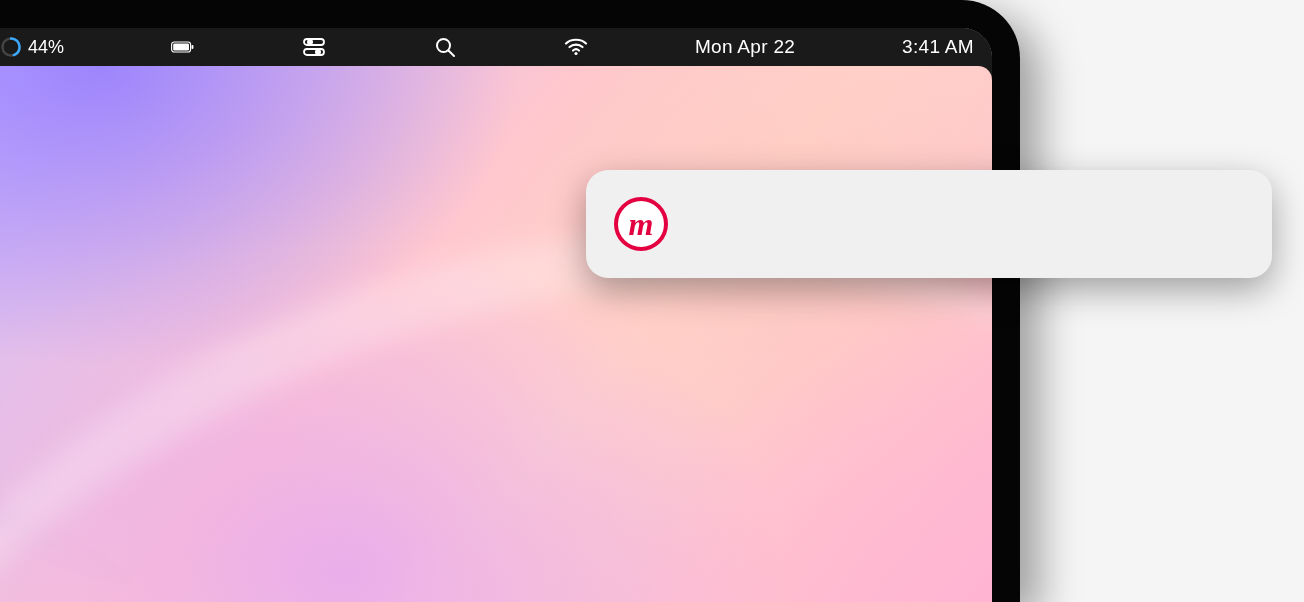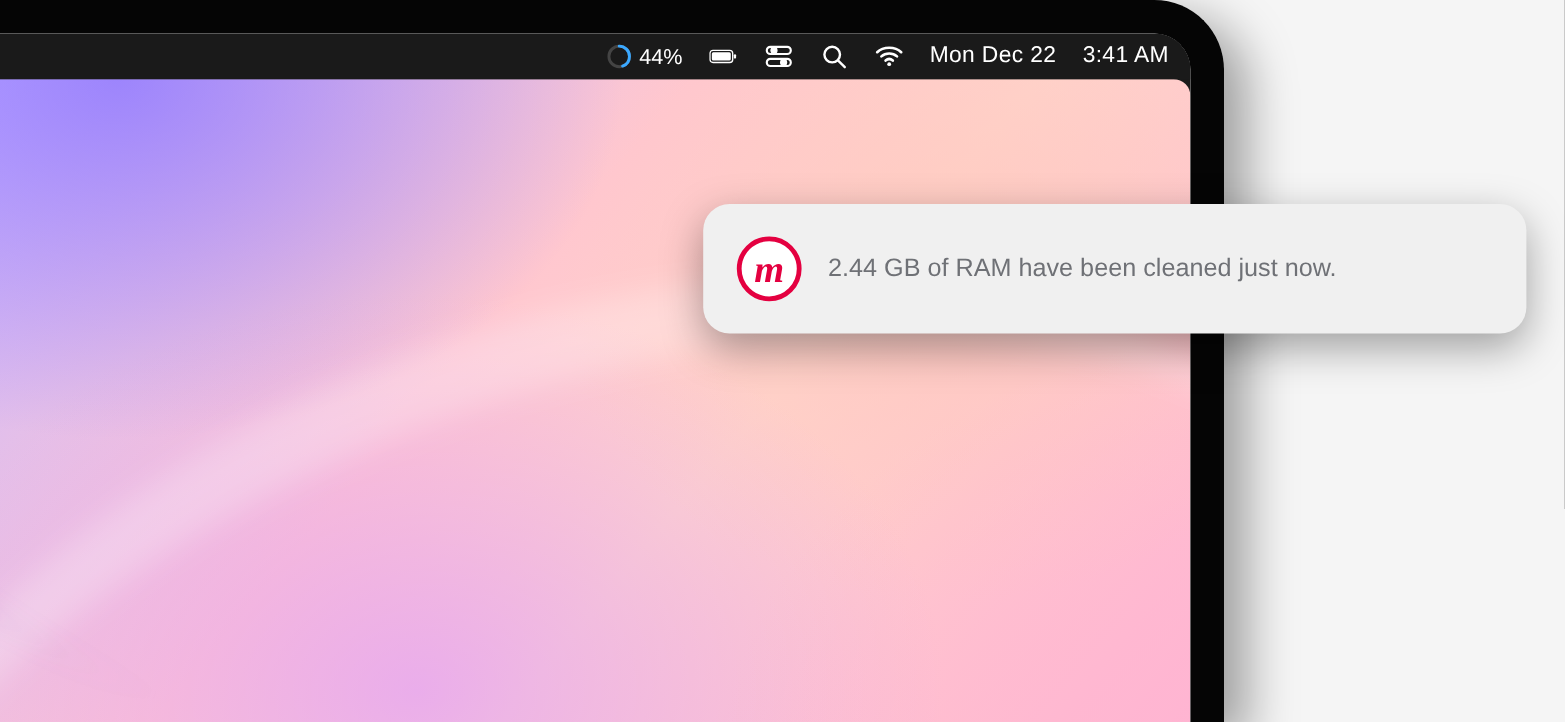--- a/index.html
+++ b/index.html
@@ -30,21 +30,21 @@
       background: #1a1a1a;
     }
     .menubar {
       position: absolute;
       top: 0;
       left: 0;
       right: 0;
       height: 38px;
       background: #1a1a1a;
       display: flex;
-      justify-content: flex-end;
+      justify-content: space-between;
       align-items: center;
       gap: 22px;
       padding-right: 18px;
       color: #fff;
       font-size: 18px;
       font-weight: 400;
     }
     .menubar-item { display: flex; align-items: center; gap: 6px; }
     .progress-ring { display: flex; align-items: center; gap: 6px; }
     .ring {
@@ -179,21 +179,21 @@
       <div class="menubar-item">
         <svg class="ico" viewBox="0 0 24 24">
           <path d="M2 8.5 C7 3.5 17 3.5 22 8.5" stroke="#fff" stroke-width="2.2" fill="none" stroke-linecap="round"></path>
           <path d="M5.5 12 C9 8.8 15 8.8 18.5 12" stroke="#fff" stroke-width="2.2" fill="none" stroke-linecap="round"></path>
           <path d="M9 15.5 C10.8 13.9 13.2 13.9 15 15.5" stroke="#fff" stroke-width="2.2" fill="none" stroke-linecap="round"></path>
           <circle cx="12" cy="18.5" r="1.6" fill="#fff"></circle>
         </svg>
       </div>
 
       <div class="menubar-item time-date">
-        <span>Mon Dec 22</span>
+        <span>Mon Apr 22</span>
       </div>
 
       <div class="menubar-item time-date">
         <span>3:41 AM</span>
       </div>
 
     </div>
 
     <div class="desktop">
       <div class="swirl"></div>
@@ -201,15 +201,14 @@
     </div>
 
   </div>
 </div>
 
 <div class="notification">
   <div class="notif-icon">
     <span>m</span>
   </div>
   <div class="notif-text">
-    <div class="notif-body">2.44 GB of RAM have been cleaned just now.</div>
   </div>
 </div>
 
 </body></html>

